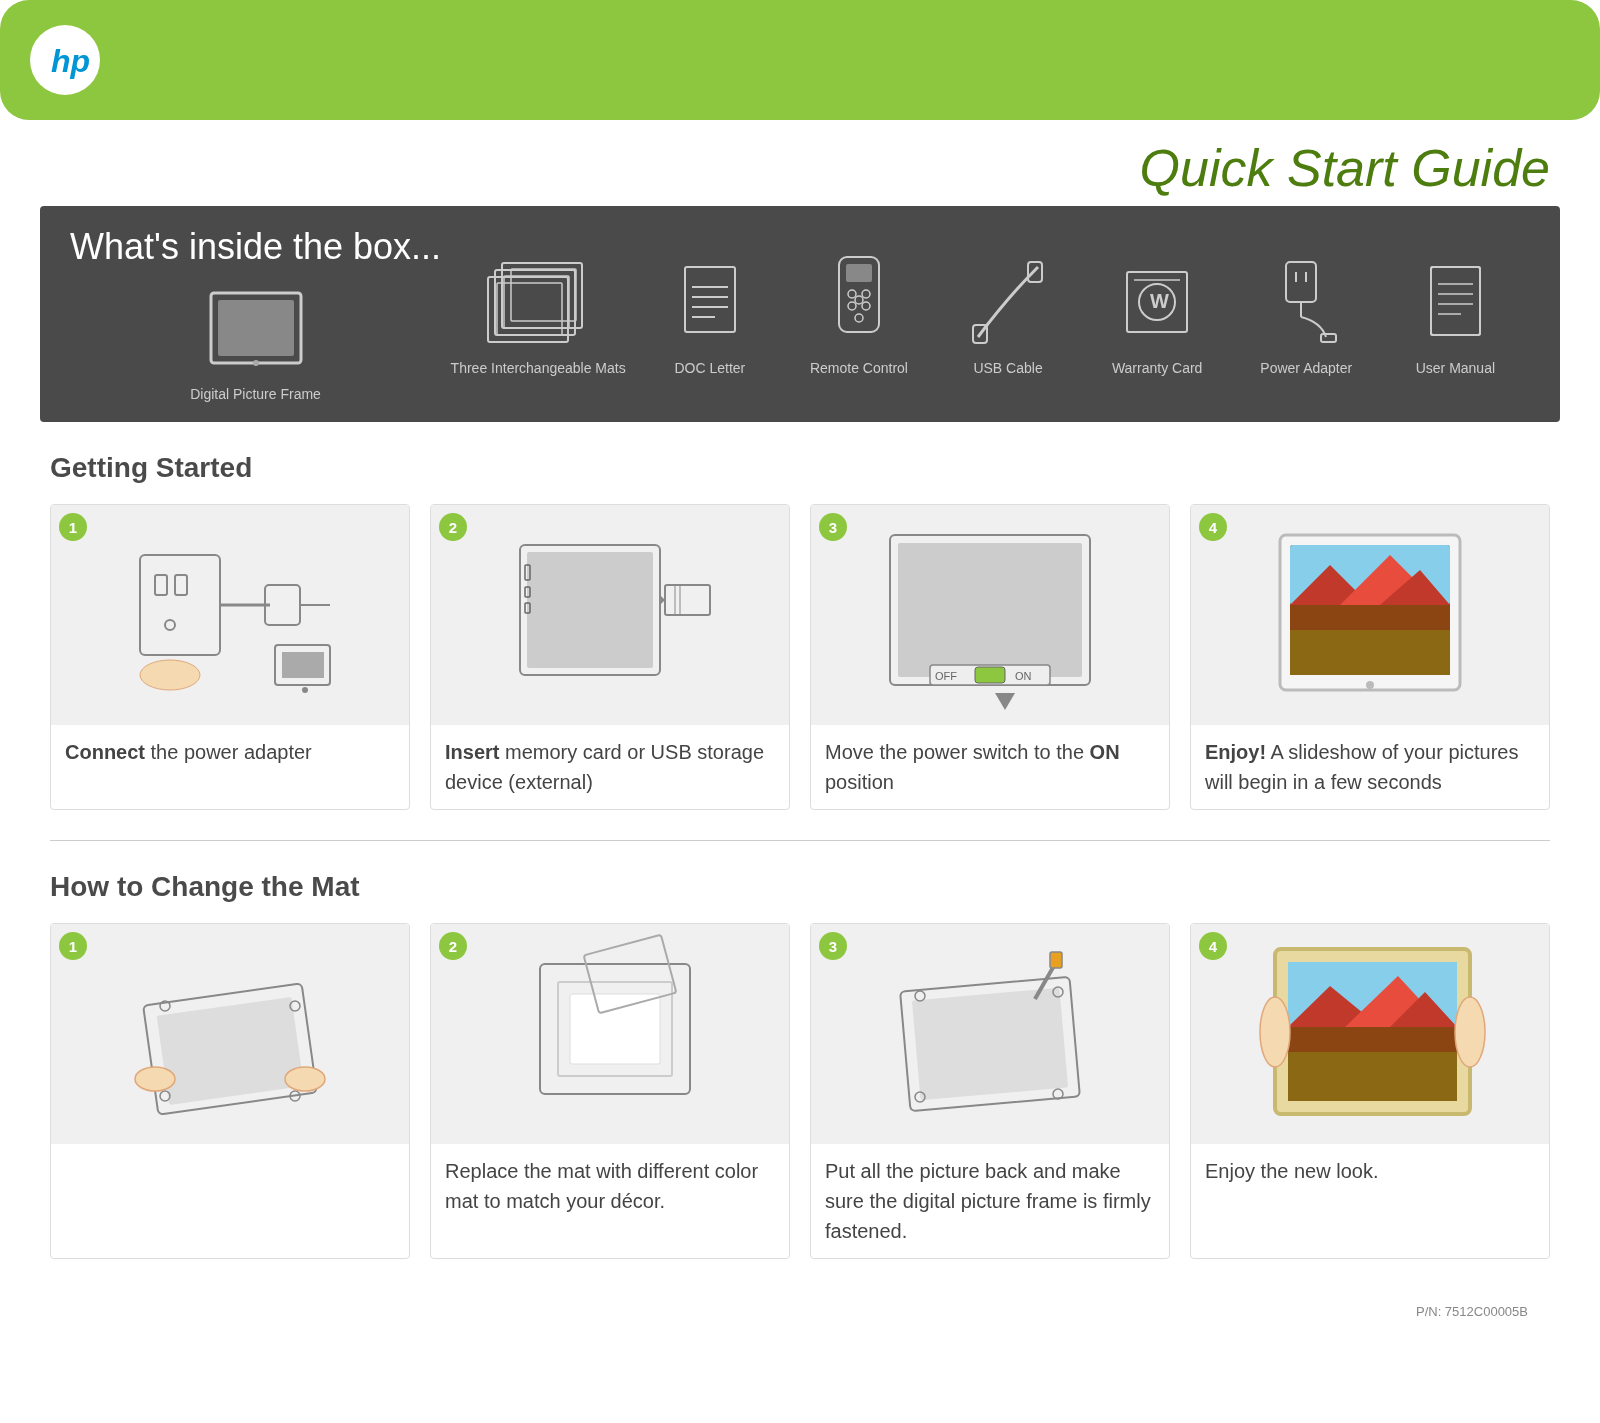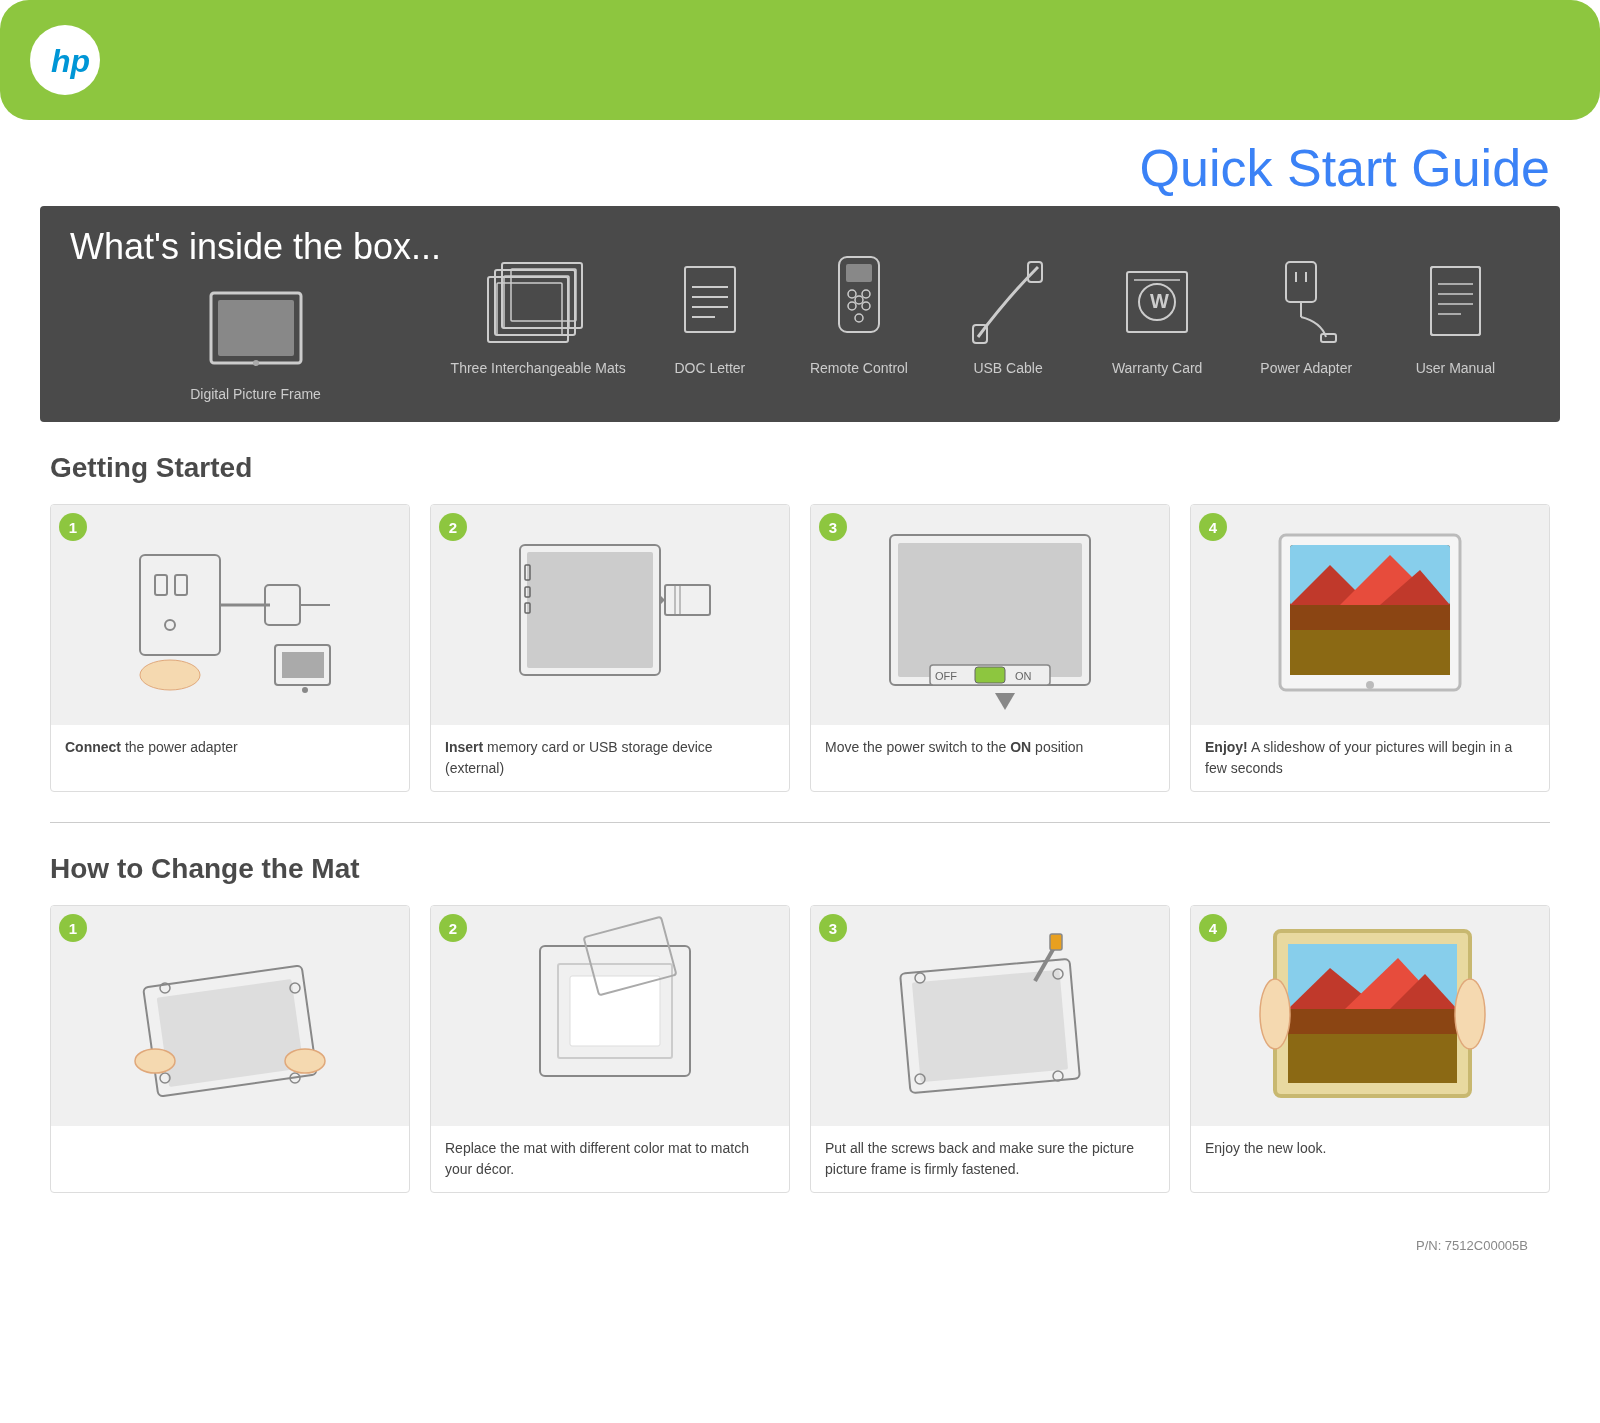--- a/index.html
+++ b/index.html
@@ -33,22 +33,23 @@
       font-style: italic;
     }
 
     
     .title-area {
       text-align: right;
       padding: 18px 50px 8px;
     }
     .title-area h1 {
       font-size: 52px;
-      color: #3b82f6;
+      color: #4d7c0f;
       font-weight: 300;
+      font-style: italic;
     }
 
     
     .box-section {
       background: #4a4a4a;
       color: #fff;
       margin: 0 40px;
       border-radius: 4px;
       padding: 20px 30px 20px 30px;
       display: flex;
@@ -132,21 +133,21 @@
       color: #fff;
       font-size: 15px;
       font-weight: bold;
       display: flex;
       align-items: center;
       justify-content: center;
       z-index: 2;
     }
     .step-desc {
       padding: 12px 14px;
-      font-size: 14px;
+      font-size: 20px;
       color: #444;
       line-height: 1.5;
     }
     .step-desc strong {
       font-weight: bold;
     }
 
     
     .divider {
       border: none;
@@ -449,21 +450,21 @@
           <line x1="185" y1="30" x2="165" y2="65" stroke="#888" stroke-width="4"></line>
           <rect x="180" y="18" width="12" height="16" rx="2" fill="#e8a020" stroke="#888" stroke-width="1.5"></rect>
 
           <circle cx="50" cy="62" r="5" fill="none" stroke="#888" stroke-width="1.5"></circle>
           <circle cx="188" cy="58" r="5" fill="none" stroke="#888" stroke-width="1.5"></circle>
           <circle cx="50" cy="163" r="5" fill="none" stroke="#888" stroke-width="1.5"></circle>
           <circle cx="188" cy="160" r="5" fill="none" stroke="#888" stroke-width="1.5"></circle>
         </svg>
       </div>
       <div class="step-desc">
-        Put all the screws back and make sure the picture picture frame is firmly fastened.
+        Put all the picture back and make sure the digital picture frame is firmly fastened.
       </div>
     </div>
 
     <div class="step-card">
       <div class="step-img">
         <div class="step-num">4</div>
         <svg width="240" height="200" viewBox="0 0 240 200">
 
           <rect x="25" y="15" width="195" height="165" rx="6" fill="#e8d9a0" stroke="#c8b870" stroke-width="4"></rect>
           <rect x="38" y="28" width="169" height="139" rx="3" fill="#8B4513"></rect>

